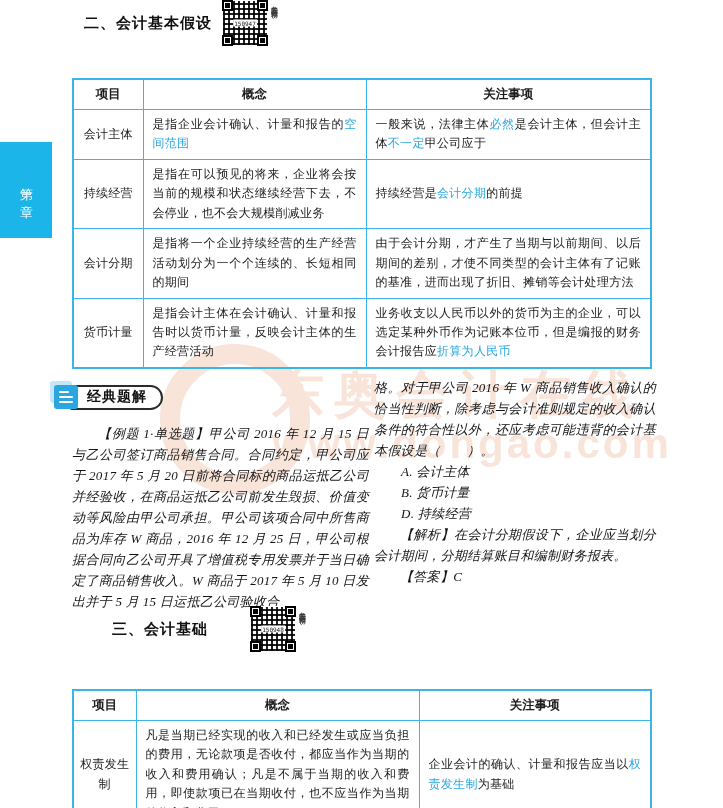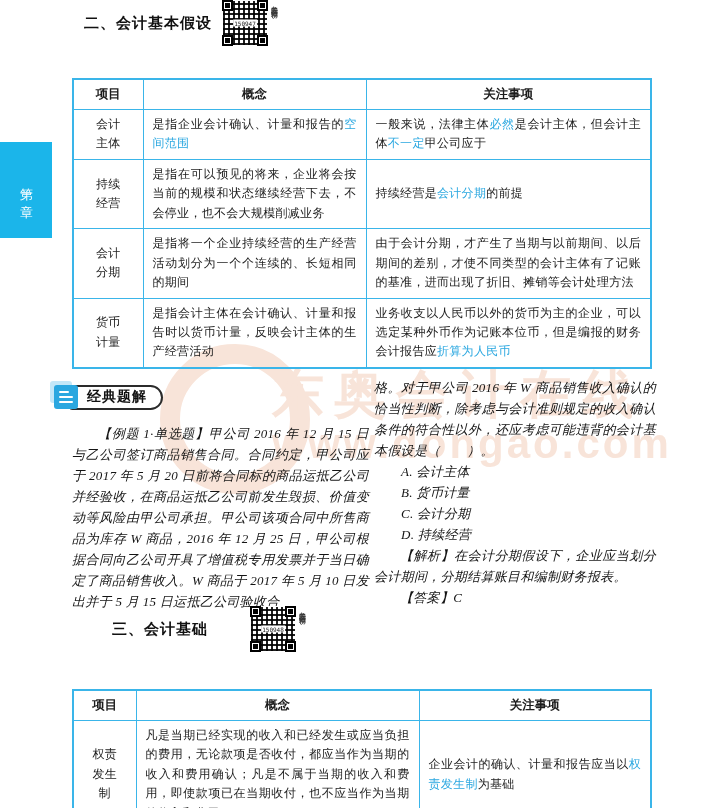--- a/index.html
+++ b/index.html
@@ -54,21 +54,21 @@
     font-family:"Liberation Sans",sans-serif;letter-spacing:1px;height:46px;}
 
   
   table{border-collapse:collapse;table-layout:fixed;position:absolute;left:72px;width:578px;
     border:2px solid var(--table-border);background:transparent;}
   #table1{top:78px;}
   #table2{top:689px;}
   th,td{border:1px solid var(--table-border);box-sizing:border-box;}
   th{font-size:12.5px;font-weight:bold;text-align:center;padding:6px 8px;}
   td{font-size:12px;line-height:1.62;padding:5px 9px;vertical-align:middle;letter-spacing:.3px;}
-  td.item{text-align:center;padding:5px 16px;}
+  td.item{text-align:center;padding:5px 4px;}
   td.cell{text-align:justify;}
   #table1 tr:nth-child(1) th{height:29px;}
   #table1 tr:nth-child(2) td{height:48px;}
   #table1 tr:nth-child(3) td{height:64px;}
   #table1 tr:nth-child(4) td{height:64px;}
   #table1 tr:nth-child(5) td{height:50px;}
   #table2 tr:nth-child(1) th{height:28px;}
   #table2 tr:nth-child(2) td{height:78px;}
   .hl{color:var(--accent-blue);}
 
@@ -169,21 +169,20 @@
   </div>
 
   <div class="example" id="ex-left">
     <p>【例题 1·单选题】甲公司 2016 年 12 月 15 日与乙公司签订商品销售合同。合同约定，甲公司应于 2017 年 5 月 20 日前将合同标的商品运抵乙公司并经验收，在商品运抵乙公司前发生毁损、价值变动等风险由甲公司承担。甲公司该项合同中所售商品为库存 W 商品，2016 年 12 月 25 日，甲公司根据合同向乙公司开具了增值税专用发票并于当日确定了商品销售收入。W 商品于 2017 年 5 月 10 日发出并于 5 月 15 日运抵乙公司验收合</p>
   </div>
   <div class="example" id="ex-right">
     <p>格。对于甲公司 2016 年 W 商品销售收入确认的恰当性判断，除考虑与会计准则规定的收入确认条件的符合性以外，还应考虑可能违背的会计基本假设是（　　）。</p>
     <div class="options">
       <div>A. 会计主体</div>
       <div>B. 货币计量</div>
-      <div>C. 会计分期</div>
       <div>D. 持续经营</div>
     </div>
     <p class="analysis">【解析】在会计分期假设下，企业应当划分会计期间，分期结算账目和编制财务报表。</p>
     <p class="answer">【答案】C</p>
   </div>
 
   <div class="section-header" id="sec3">
     <div class="section-title">三、会计基础</div>
     <div class="qr-wrap">
       <div class="qr">

